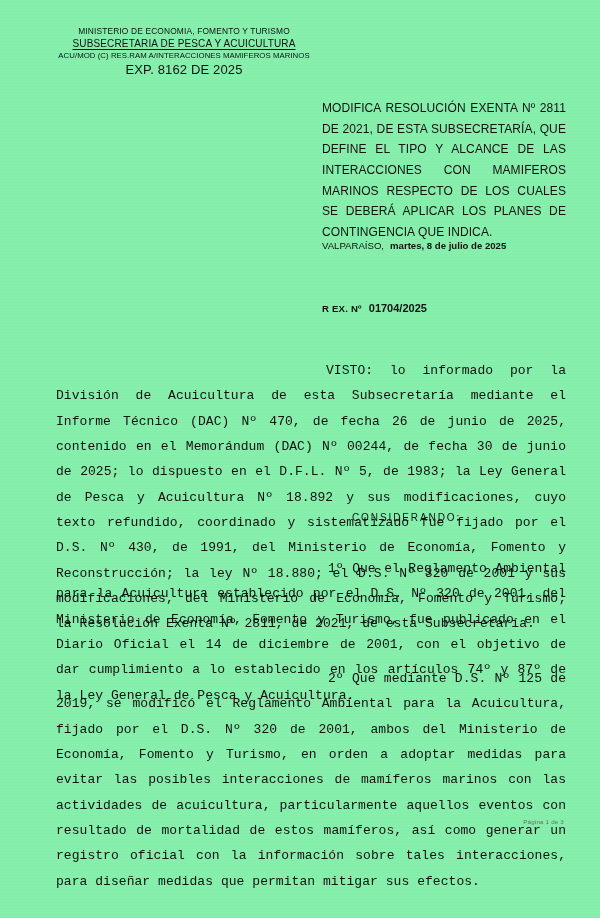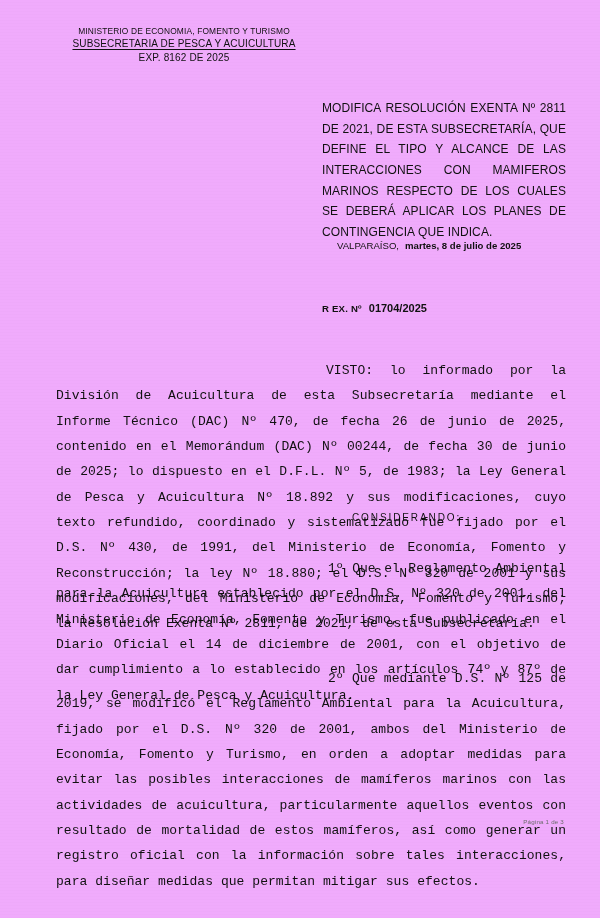--- a/index.html
+++ b/index.html
@@ -12,21 +12,21 @@
     height: 918px;
     position: relative;
     font-family: "Liberation Sans", sans-serif;
     color: #1a1a1a;
     overflow: hidden;
   }
 
   .page {
     position: absolute;
     inset: 0;
-    background: #f0abfc;
+    background: #86efac;
   }
 
   
   .letterhead {
     position: absolute;
     left: 34px;
     top: 26px;
     width: 300px;
     text-align: center;
     line-height: 1.34;
@@ -36,21 +36,21 @@
     letter-spacing: 0.15px;
     white-space: nowrap;
     color: #111;
   }
   .lh-line.l1 { font-size: 8.4px; }
   .lh-line.l2 {
     text-decoration: underline;
     text-underline-offset: 1.5px;
   }
   .lh-line.l3 { font-size: 7.8px; letter-spacing: 0.05px; }
-  .lh-line.l4 { font-size: 10px; }
+  .lh-line.l4 { font-size: 13px; }
 
   
   .right-col {
     position: absolute;
     left: 322px;
     width: 244px;
   }
   .doc-title {
     top: 98px;
     font-size: 12px;
@@ -60,21 +60,20 @@
     letter-spacing: 0.1px;
     color: #111;
   }
   .place-date {
     position: absolute;
     left: 322px;
     top: 240px;
     font-size: 9.6px;
     color: #111;
     white-space: nowrap;
-    margin-left: 15px;
   }
   .place-date .place { font-weight: normal; }
   .place-date .date { font-weight: bold; padding-left: 6px; }
 
   .res-number {
     position: absolute;
     left: 322px;
     top: 302px;
     font-size: 9.6px;
     color: #111;
@@ -144,20 +143,21 @@
   }
 </style>
 </head>
 <body>
 
 <div class="page">
 
   <div class="letterhead">
     <div class="lh-line l1">MINISTERIO DE ECONOMIA, FOMENTO Y TURISMO</div>
     <div class="lh-line l2">SUBSECRETARIA DE PESCA Y ACUICULTURA</div>
+    <div class="lh-line l3">ACU/MOD (C) RES.RAM A/INTERACCIONES MAMIFEROS MARINOS</div>
     <div class="lh-line l4">EXP. 8162 DE 2025</div>
   </div>
 
   <div class="right-col doc-title" style="position:absolute; top:98px;">MODIFICA RESOLUCIÓN EXENTA Nº 2811 DE 2021, DE ESTA SUBSECRETARÍA, QUE DEFINE EL TIPO Y ALCANCE DE LAS INTERACCIONES CON MAMIFEROS MARINOS RESPECTO DE LOS CUALES SE DEBERÁ APLICAR LOS PLANES DE CONTINGENCIA QUE INDICA.</div>
 
   <div class="place-date">
     <span class="place">VALPARAÍSO,</span><span class="date">martes, 8 de julio de 2025</span>
   </div>
 
   <div class="res-number">

